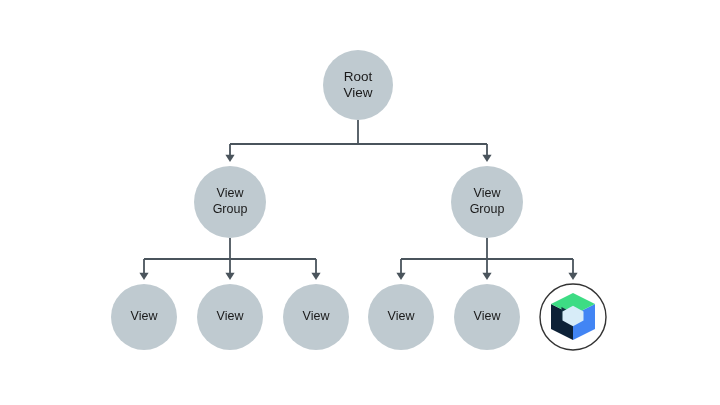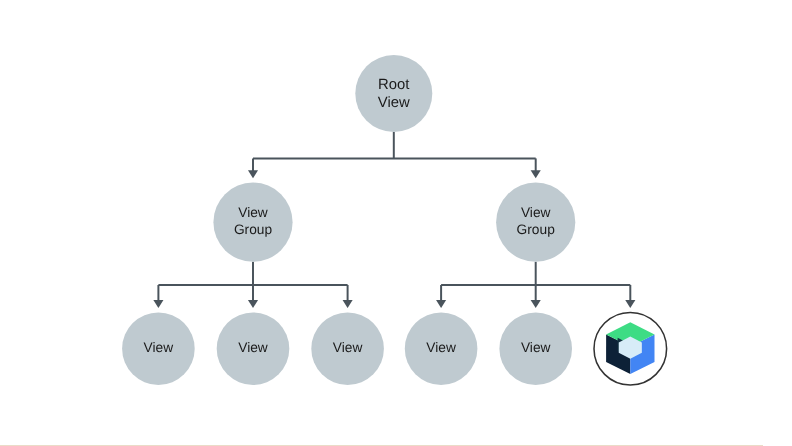--- a/index.html
+++ b/index.html
@@ -11,21 +11,21 @@
   body {
     width: 720px;
     height: 405px;
     overflow: hidden;
     font-family: "Liberation Sans", sans-serif;
   }
   #diagram-root {
     position: relative;
     width: 720px;
     height: 405px;
-    background: #a16207;
+    background: #f0abfc;
   }
   #tree-svg {
     position: absolute;
     top: 0;
     left: 0;
     width: 720px;
     height: 405px;
     display: block;
   }
   .node-label {

